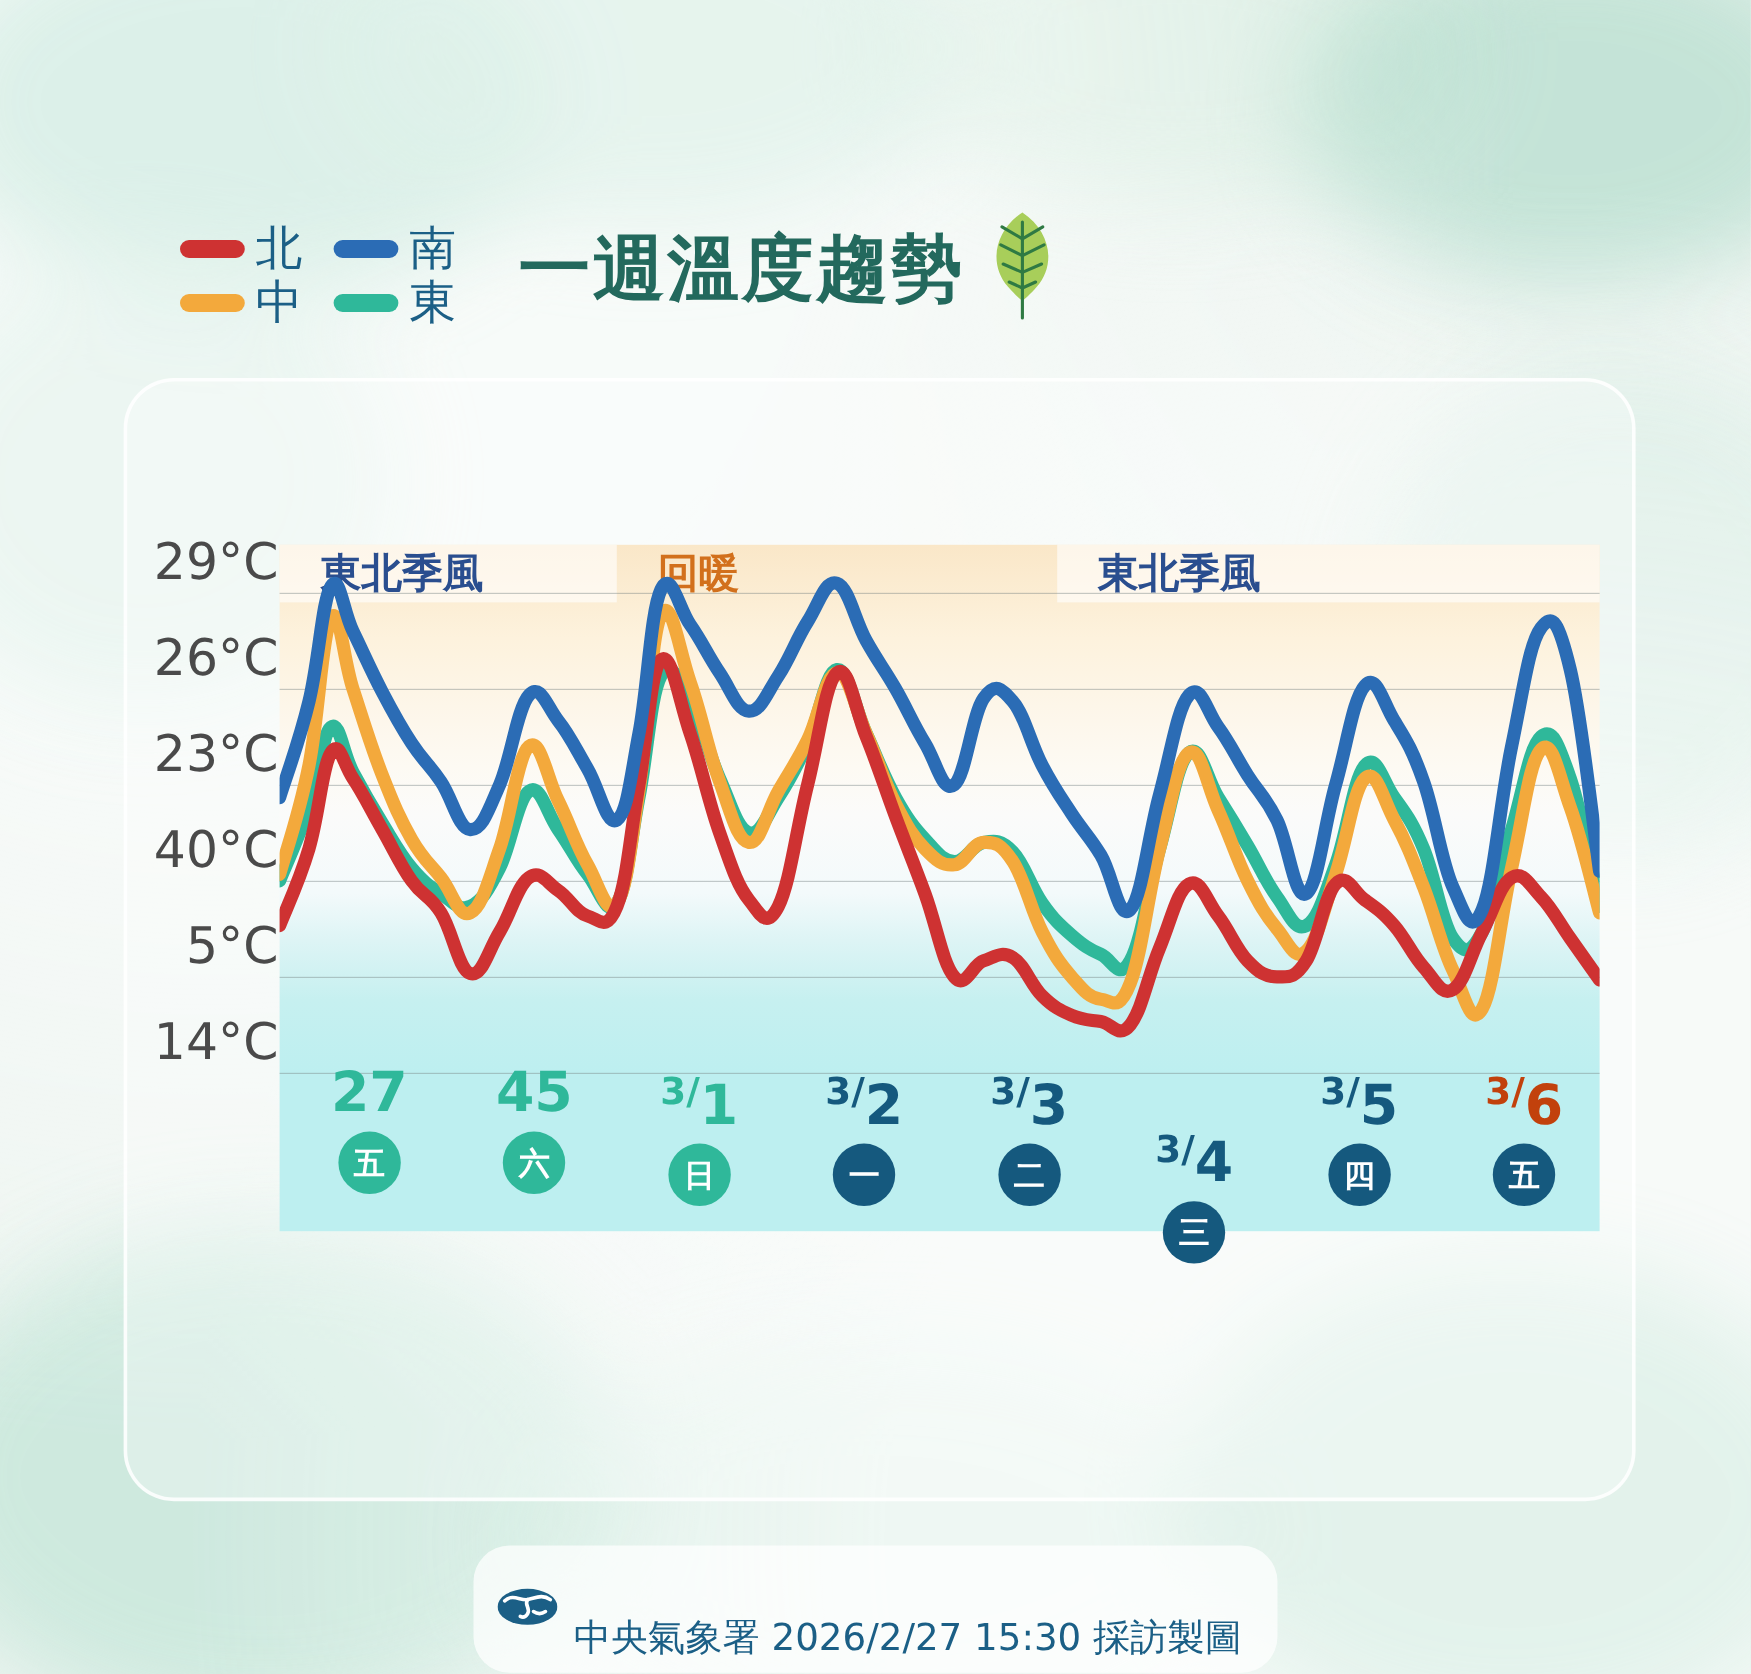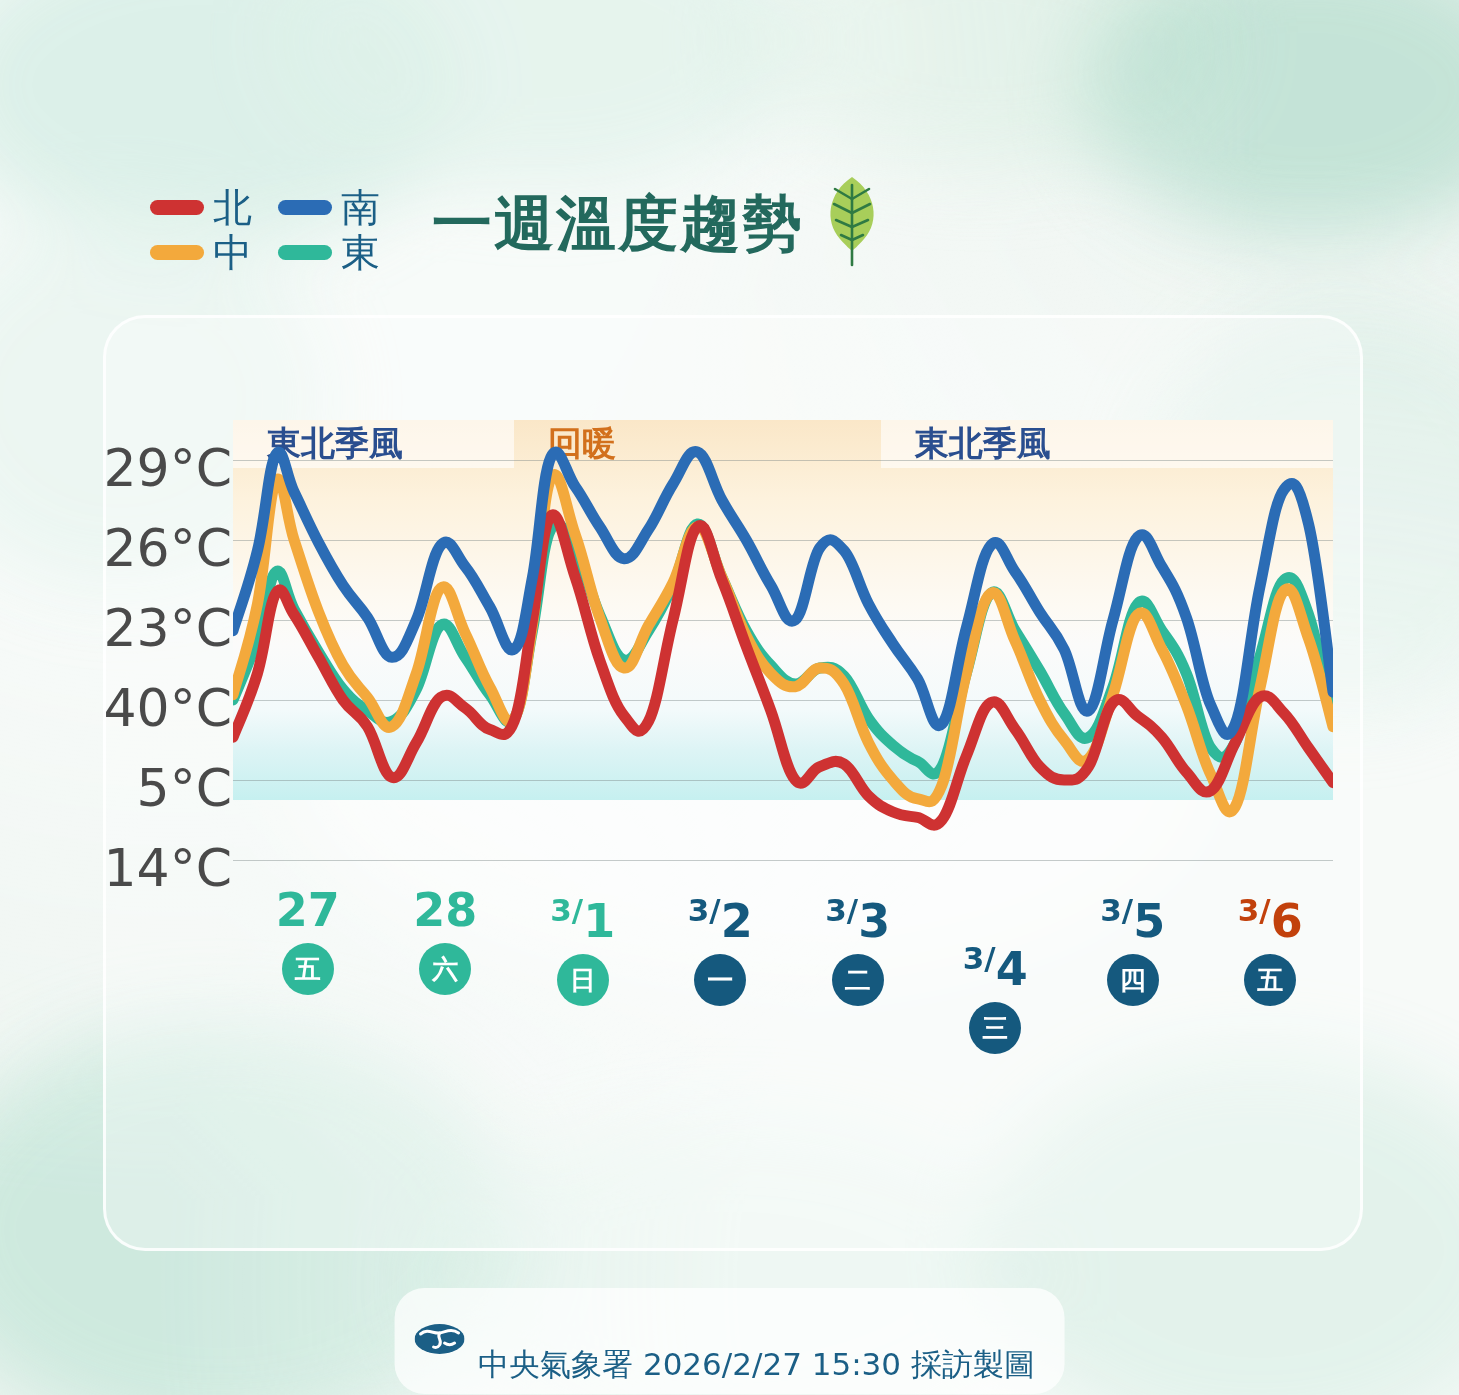--- a/index.html
+++ b/index.html
@@ -28,36 +28,36 @@
   #title{position:absolute;left:432px;top:175px;z-index:5;display:flex;align-items:center;gap:16px;}
   #title-text{font-size:60px;line-height:78px;color:#23695d;font-weight:700;letter-spacing:2px;
               font-family:"DejaVu Sans","Liberation Sans",sans-serif;}
 
   
   #card{position:absolute;left:103px;top:315px;width:1254px;height:930px;z-index:3;
         border:3px solid rgba(255,255,255,.85);border-radius:42px;
         background:rgba(255,255,255,.30);}
 
   
-  #plot{position:absolute;left:233px;top:420px;width:1100px;height:380px;z-index:4;}
+  #plot{position:absolute;left:233px;top:454px;width:1100px;height:572px;z-index:4;}
   #plot-bg{position:absolute;inset:0;
       background:linear-gradient(to bottom,
         #fae7c8 0px, #fdf2dd 78px, #fdf6e9 135px,
         #fdfaf3 185px, #fbfbfa 225px, #f3fafb 290px,
         #ddf4f5 330px, #c6f0f0 380px, #bdeff0 440px);}
   .band{position:absolute;top:0;height:48px;background:rgba(255,255,255,.62);}
   .band-label{position:absolute;top:3px;height:42px;display:flex;align-items:center;
               font-size:34px;font-weight:700;
               font-family:"DejaVu Sans","Liberation Sans",sans-serif;}
   .gridline{position:absolute;left:0;width:100%;height:1px;background:rgba(120,130,130,.42);}
 
   
   #yaxis{position:absolute;left:112px;top:428px;width:120px;height:440px;z-index:5;}
   .ytick{position:absolute;right:0;transform:translateY(-50%);
-         font-size:52px;line-height:39px;color:#4a4a4a;font-weight:500;
+         font-size:42px;line-height:39px;color:#4a4a4a;font-weight:500;
          font-family:"DejaVu Sans","Liberation Sans",sans-serif;white-space:nowrap;}
 
   
   #xaxis{position:absolute;left:233px;top:885px;width:1100px;height:120px;z-index:5;}
   .xcol{position:absolute;top:0;width:120px;transform:translateX(-50%);
         display:flex;flex-direction:column;align-items:center;}
   .xdate{font-size:46px;line-height:50px;font-weight:700;white-space:nowrap;
          font-family:"DejaVu Sans","Liberation Sans",sans-serif;}
   .xdate .mon{font-size:31px;vertical-align:super;}
   .xday{margin-top:8px;width:52px;height:52px;border-radius:50%;
@@ -163,21 +163,21 @@
     <div class="ytick" style="top: 360px;">5°C</div>
     <div class="ytick" style="top: 440px;">14°C</div>
   </div>
 
 <div id="xaxis">
     <div class="xcol" style="left: 74.75px;">
       <div class="xdate" style="color: rgb(47, 184, 154);">27</div>
       <div class="xday" style="background: rgb(47, 184, 154);">五</div>
     </div>
     <div class="xcol" style="left: 212.25px;">
-      <div class="xdate" style="color: rgb(47, 184, 154);">28</div>
+      <div class="xdate" style="color: rgb(47, 184, 154);">45</div>
       <div class="xday" style="background: rgb(47, 184, 154);">六</div>
     </div>
     <div class="xcol" style="left: 349.75px; justify-content: space-between;">
       <div class="xdate" style="color: rgb(47, 184, 154);"><span class="mon">3/</span>1</div>
       <div class="xday" style="background: rgb(47, 184, 154);">日</div>
     </div>
     <div class="xcol" style="left: 487.25px;">
       <div class="xdate" style="color: rgb(21, 89, 126);"><span class="mon">3/</span>2</div>
       <div class="xday" style="background: rgb(21, 89, 126);">一</div>
     </div>

